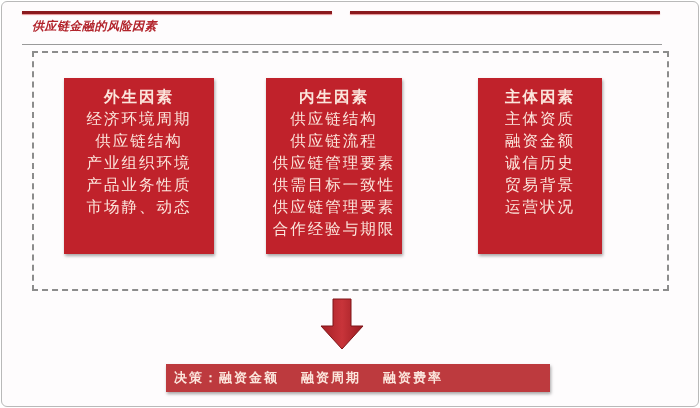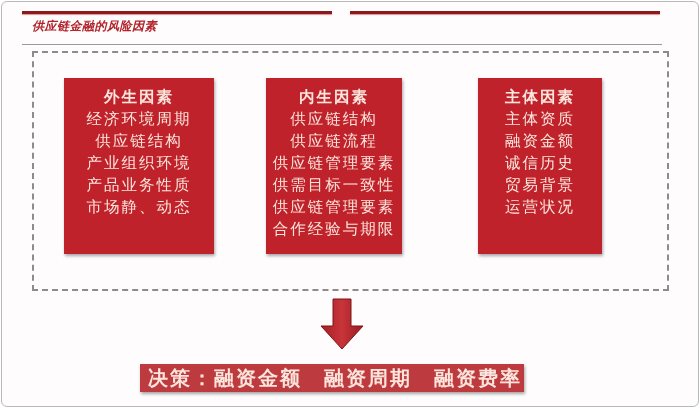--- a/index.html
+++ b/index.html
@@ -39,22 +39,22 @@
     padding-top: 8px; box-sizing: border-box; letter-spacing: 2px;
   }
   .card .hd { font-weight: bold; }
   .c1 { left: 64px; width: 150px; }
   .c2 { left: 266px; width: 136px; }
   .c3 { left: 478px; width: 124px; }
   .arrow {
     position: absolute; left: 320px; top: 298px; width: 44px; height: 52px;
   }
   .decision {
-    position: absolute; left: 140px; top: 364px; width: 384px; height: 28px;
-    background: #bd3a3e; color: #fbe5dc; font-weight: bold; font-size: 20px;
+    position: absolute; left: 166px; top: 364px; width: 384px; height: 28px;
+    background: #bd3a3e; color: #fbe5dc; font-weight: bold; font-size: 13px;
     line-height: 28px; box-shadow: 1px 2px 3px rgba(0,0,0,0.35);
     box-sizing: border-box; padding-left: 8px; letter-spacing: 2px;
     white-space: nowrap;
   }
   .decision span { display: inline-block; }
   .decision .gap { width: 22px; }
 </style>
 </head>
 <body>
 

